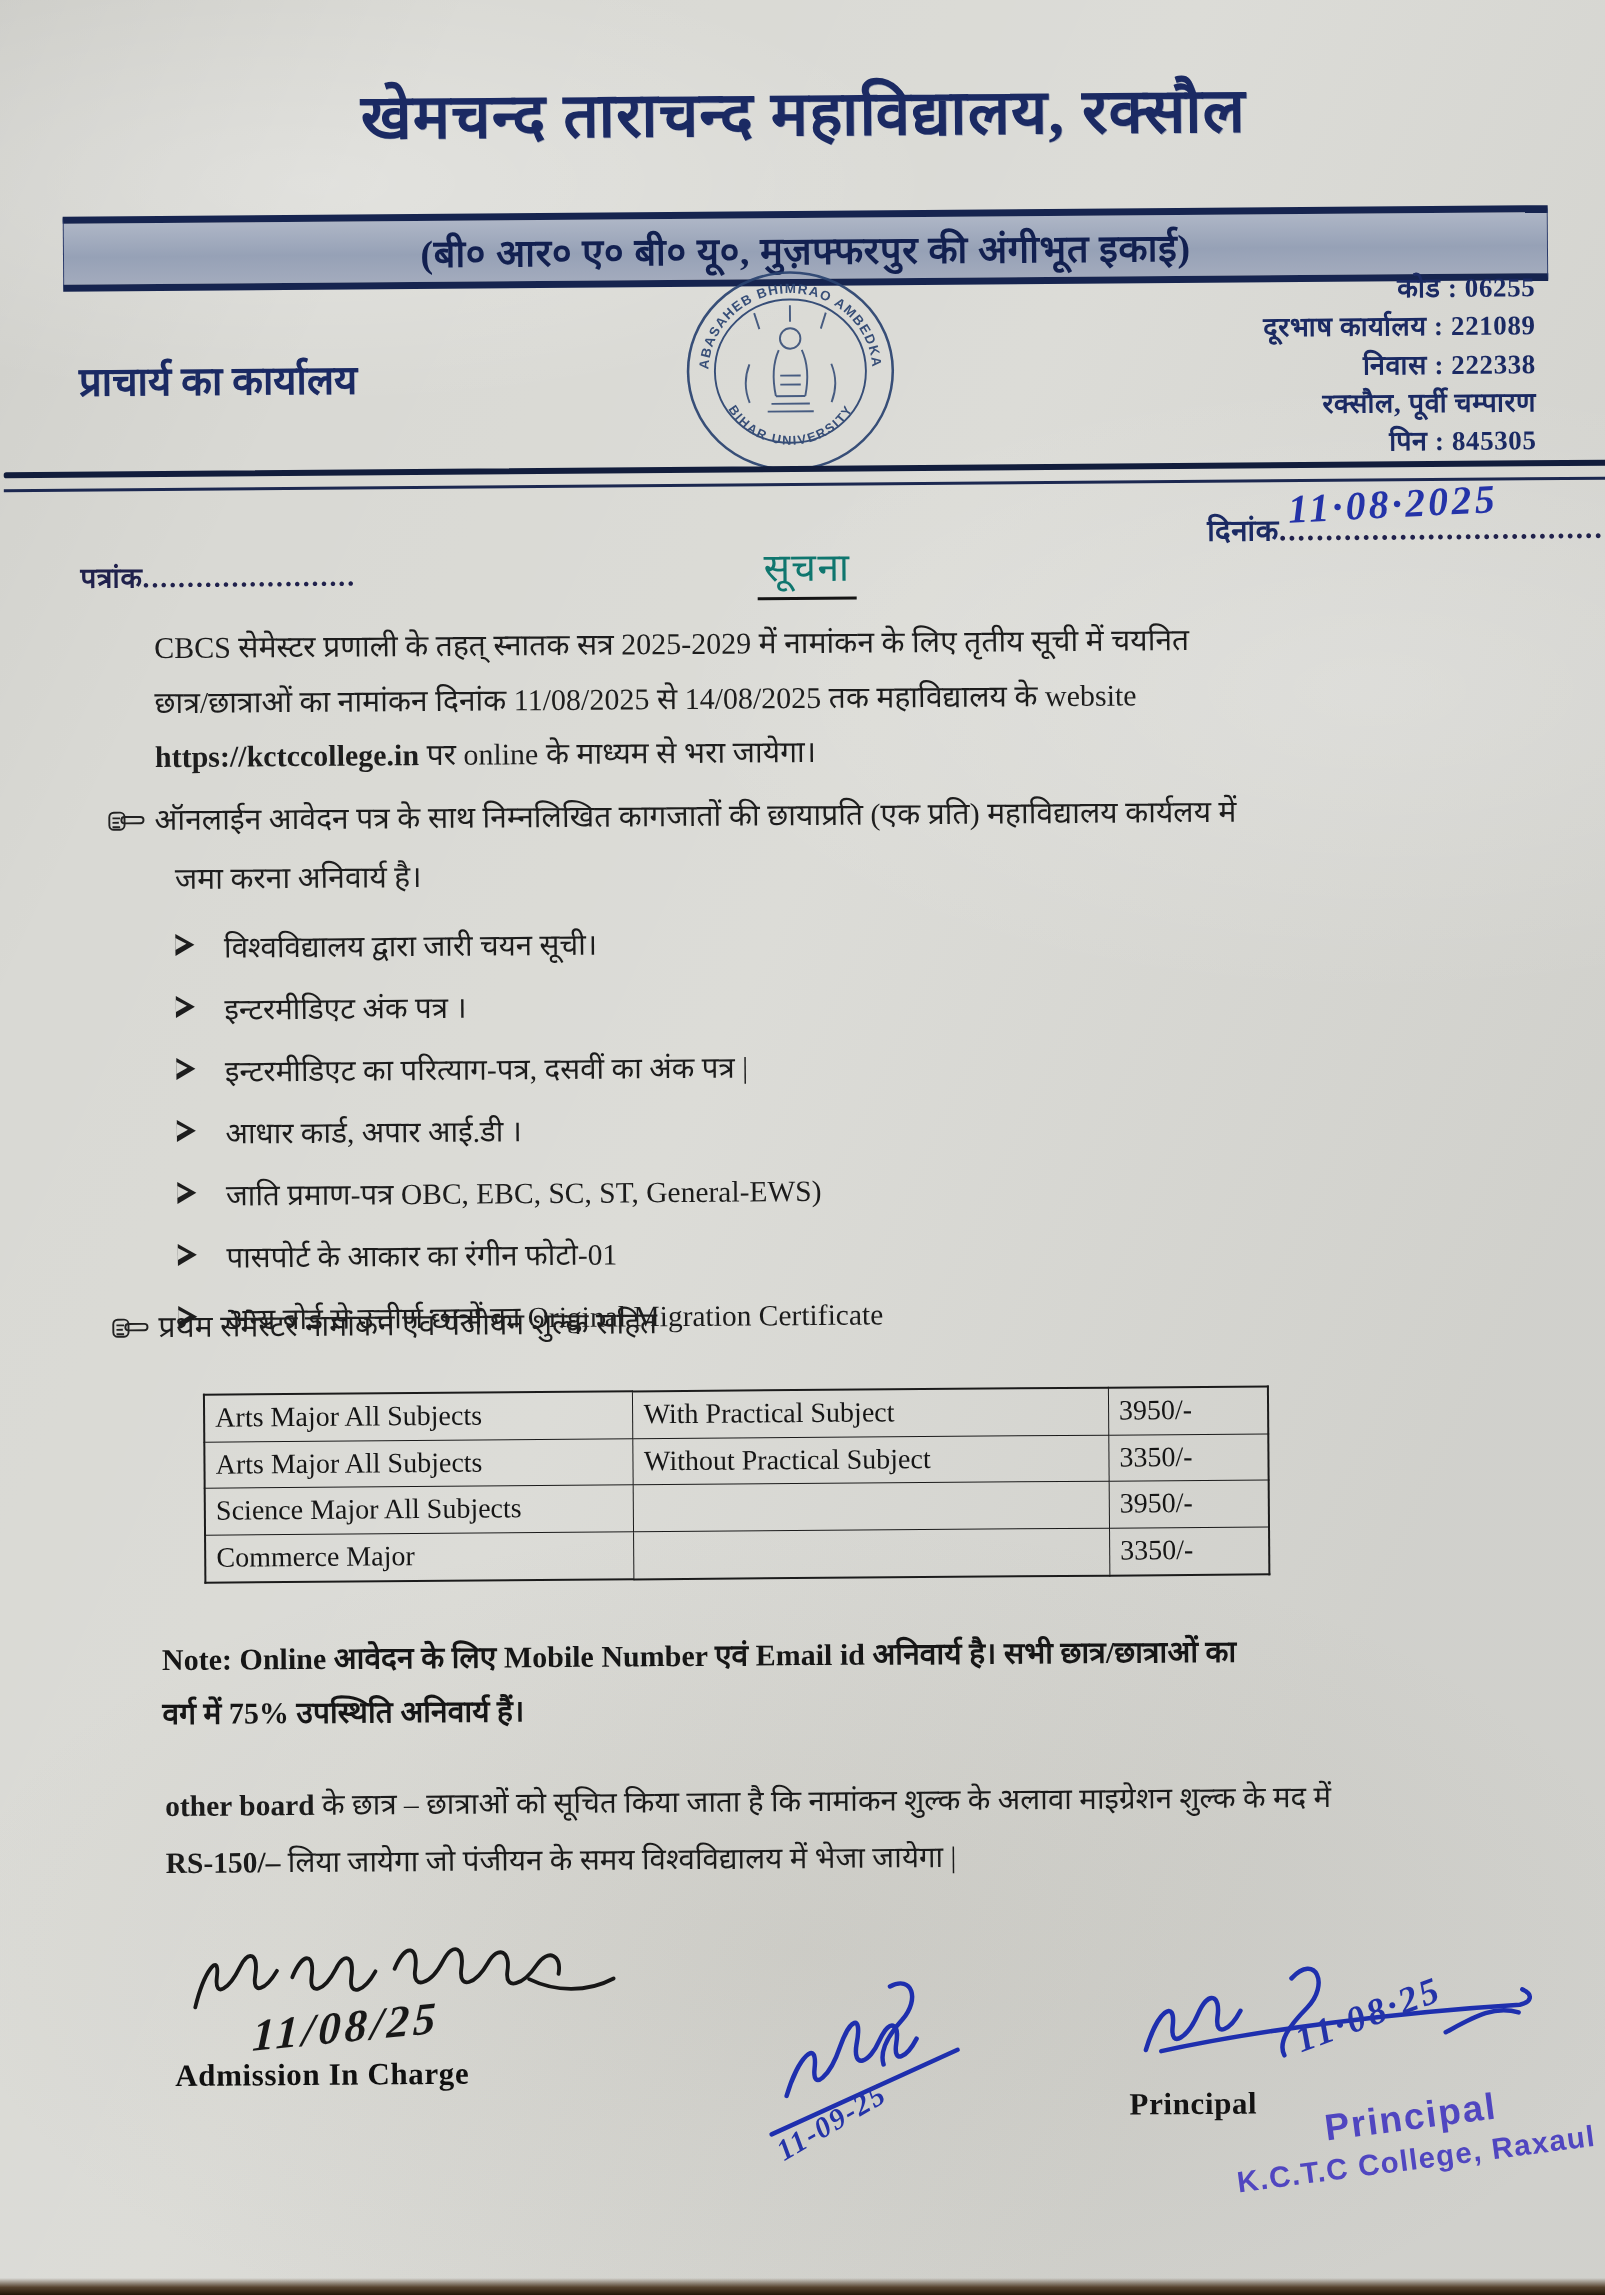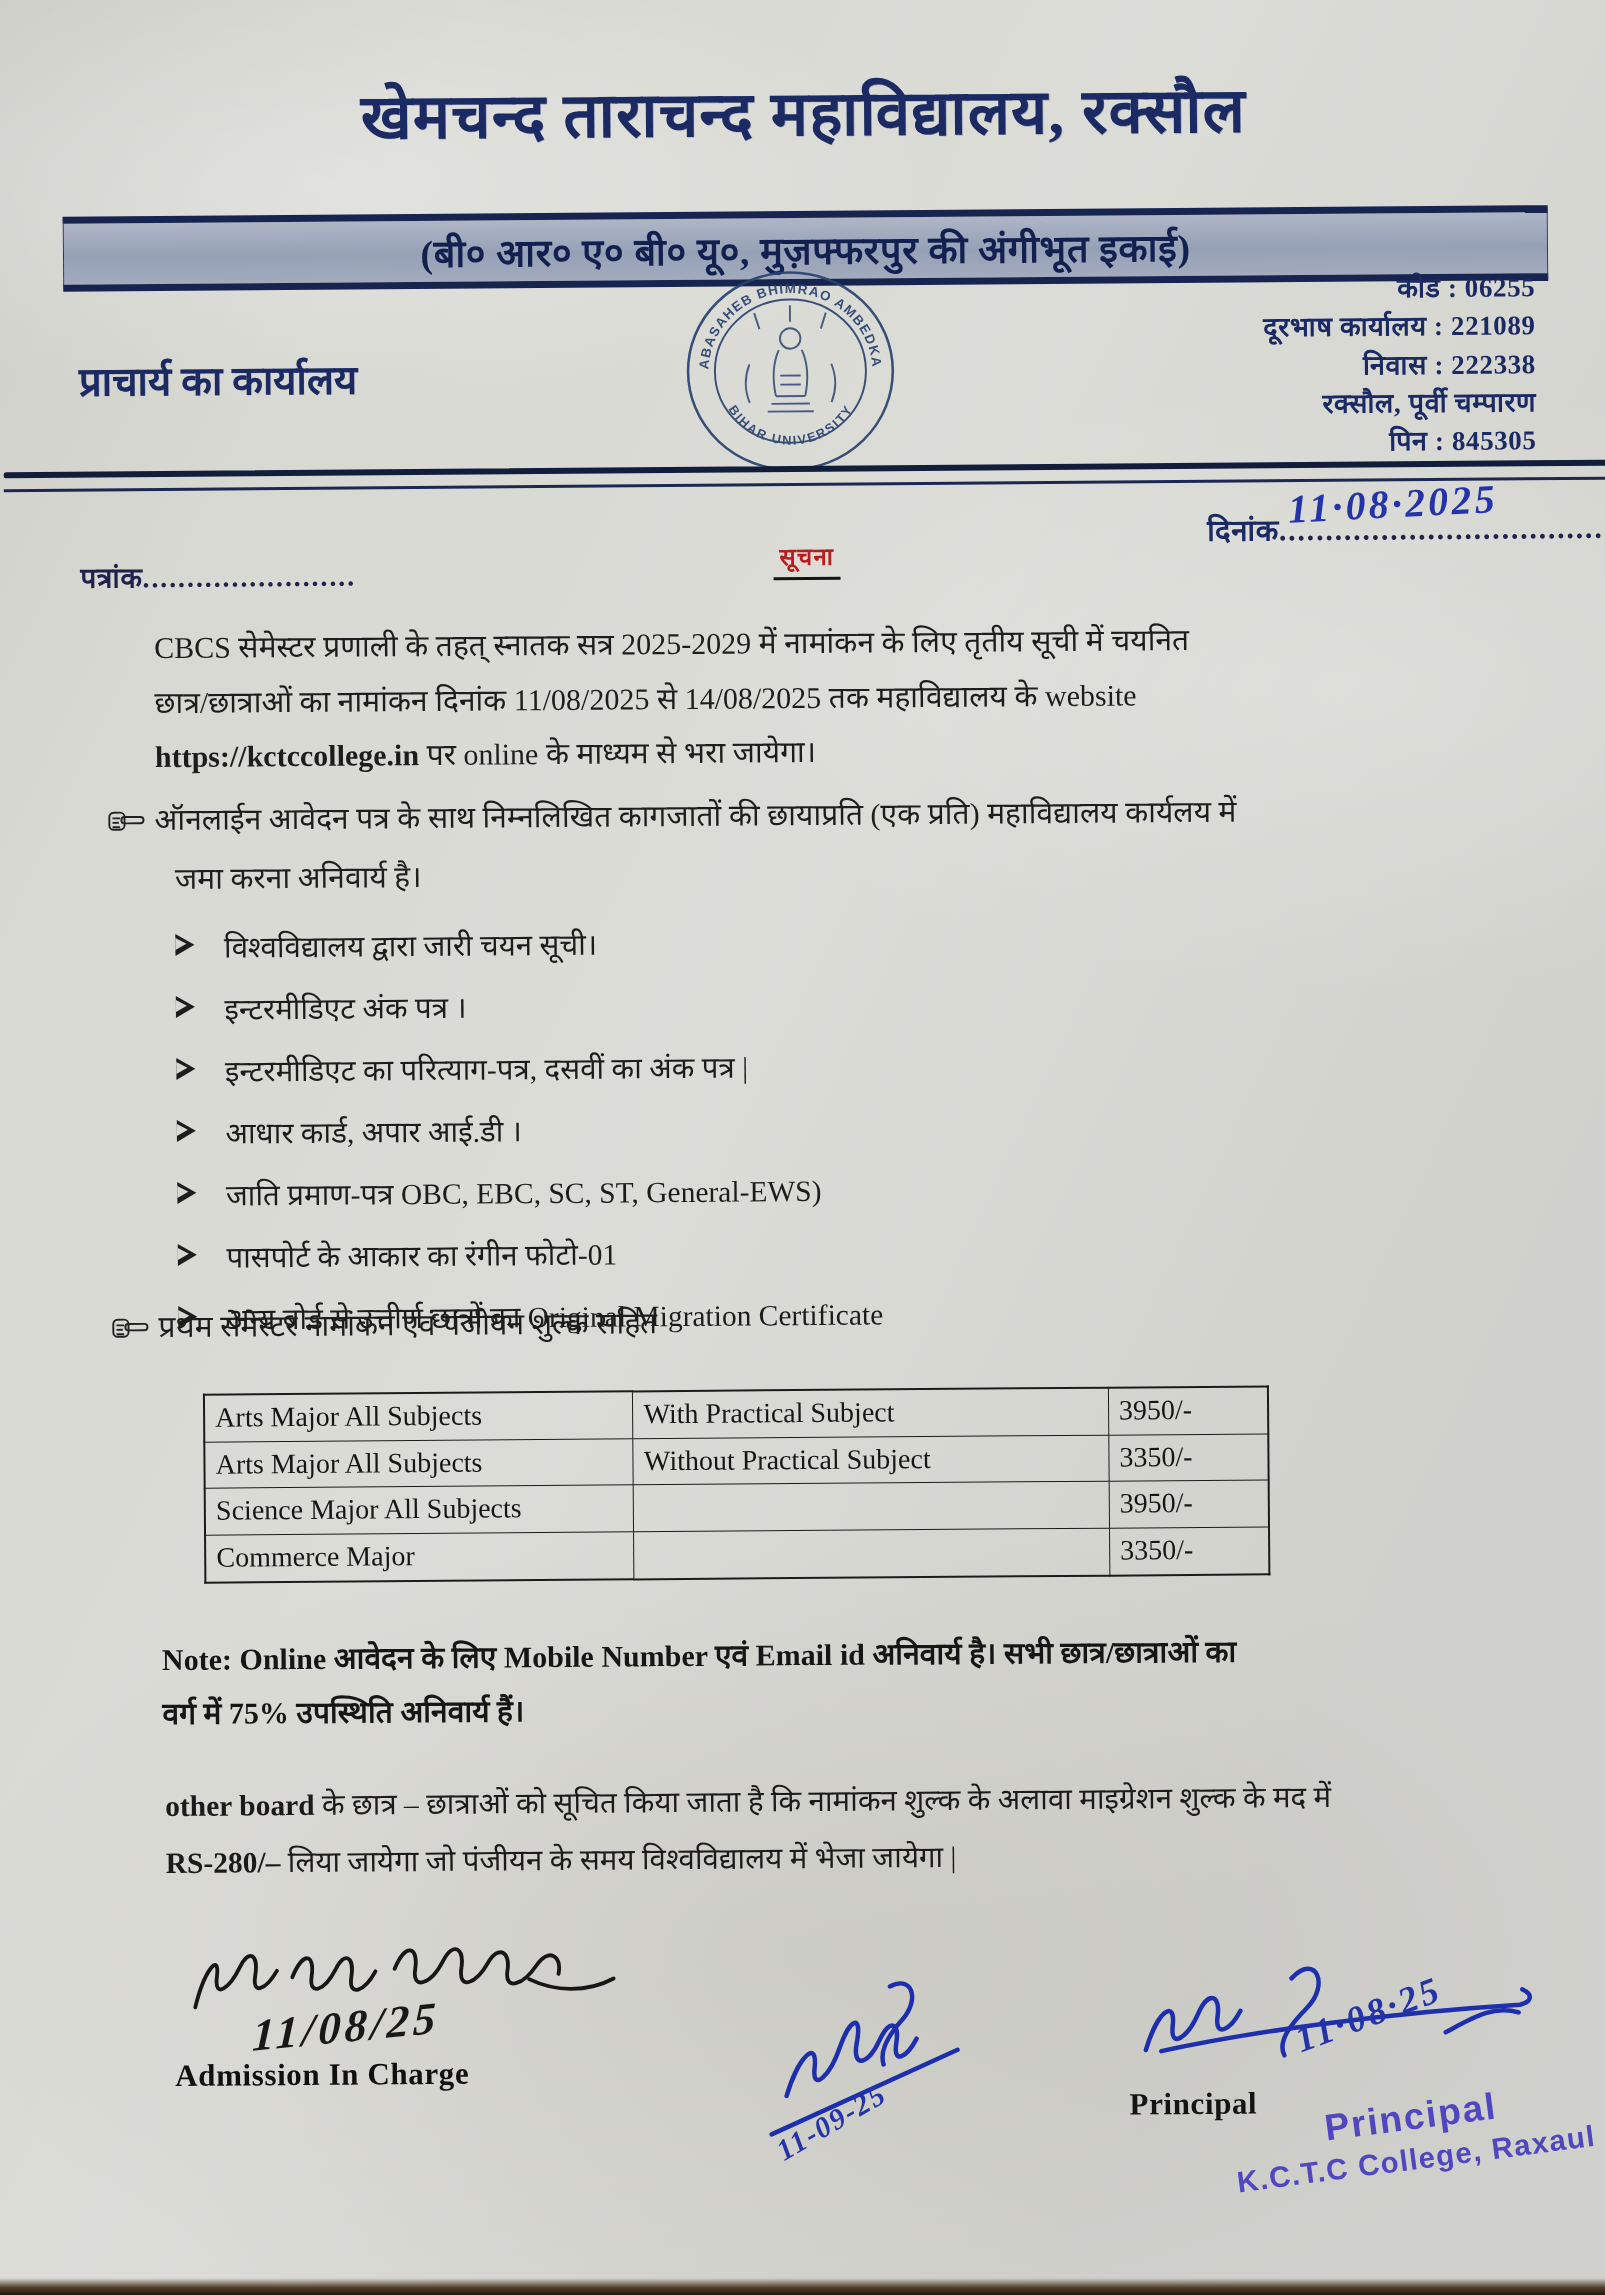--- a/index.html
+++ b/index.html
@@ -77,21 +77,21 @@
     font-size:40px;font-weight:700;font-style:italic;
     color:var(--pen);letter-spacing:3.2px;transform:rotate(-2.5deg);
     white-space:nowrap;
   }
 
   
   .notice-title{
     position:absolute;top:539px;left:0;width:100%;text-align:center;
   }
   .notice-title span{
-    display:inline-block;font-size:24px;font-weight:700;color:#b91c1c;
+    display:inline-block;font-size:39px;font-weight:400;color:#0f766e;
     border-bottom:3.2px solid #141414;padding:0 6.4px 5.1px;letter-spacing:1.3px;
   }
   .intro{position:absolute;top:616px;left:149px;font-size:30px;line-height:1.82;color:#1d1d1d;}
   .line{white-space:nowrap;}
   .boldlink{font-weight:700;}
 
   .section-head{position:absolute;left:101px;display:flex;align-items:flex-start;font-size:30px;color:#1d1d1d;white-space:nowrap;}
   .sec-docs{top:793px;}
   .sec-docs-2{position:absolute;top:852px;left:168px;font-size:30px;white-space:nowrap;}
   .pointer{flex:0 0 auto;margin:9px 9px 0 0;}
@@ -299,21 +299,21 @@
     </tbody>
   </table>
 
   <div class="note">
     <div class="line">Note: Online आवेदन के लिए Mobile Number एवं Email id अनिवार्य है। सभी छात्र/छात्राओं का</div>
     <div class="line">वर्ग में 75% उपस्थिति अनिवार्य हैं।</div>
   </div>
 
   <div class="other-board">
     <div class="line"><span class="b">other board</span><span> के छात्र  –  छात्राओं को सूचित किया जाता है कि नामांकन शुल्क के अलावा  माइग्रेशन शुल्क के मद में</span></div>
-    <div class="line"><span class="b">RS-280/–</span><span>  लिया जायेगा जो पंजीयन के समय विश्वविद्यालय में भेजा जायेगा |</span></div>
+    <div class="line"><span class="b">RS-150/–</span><span>  लिया जायेगा जो पंजीयन के समय विश्वविद्यालय में भेजा जायेगा |</span></div>
   </div>
 
   <svg class="sig-left-svg" viewBox="0 0 700 150">
     <g stroke="#171717" stroke-width="6" fill="none" stroke-linecap="round">
       <path d="M18,118 C32,62 58,28 52,72 C48,106 72,88 88,56 C102,28 118,34 112,70 C107,100 128,92 146,62"></path>
       <path d="M170,72 C188,30 206,36 200,72 C196,102 220,94 238,60 C252,32 268,40 262,74 C258,104 282,96 300,64"></path>
       <path d="M330,60 C348,18 368,26 362,62 C357,94 386,86 406,48 C422,18 440,28 434,62 C430,94 456,86 476,52 C492,24 512,34 506,66 C502,96 530,88 552,56 C570,30 592,40 586,70"></path>
       <path d="M540,78 C580,98 630,100 672,78"></path>
     </g>
   </svg>

